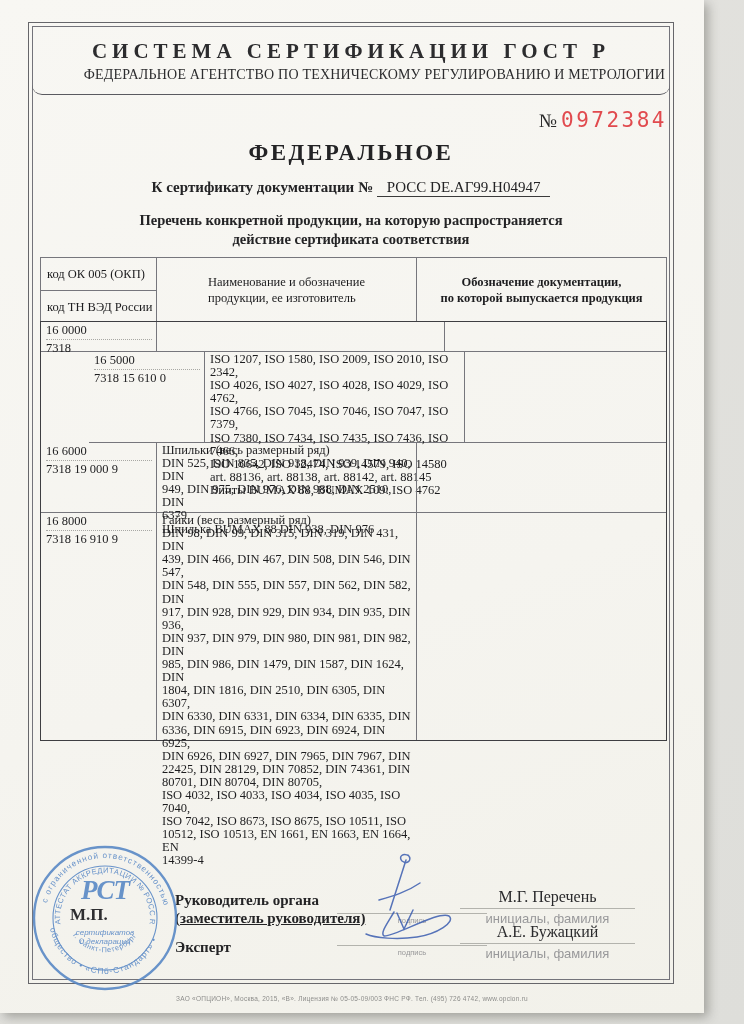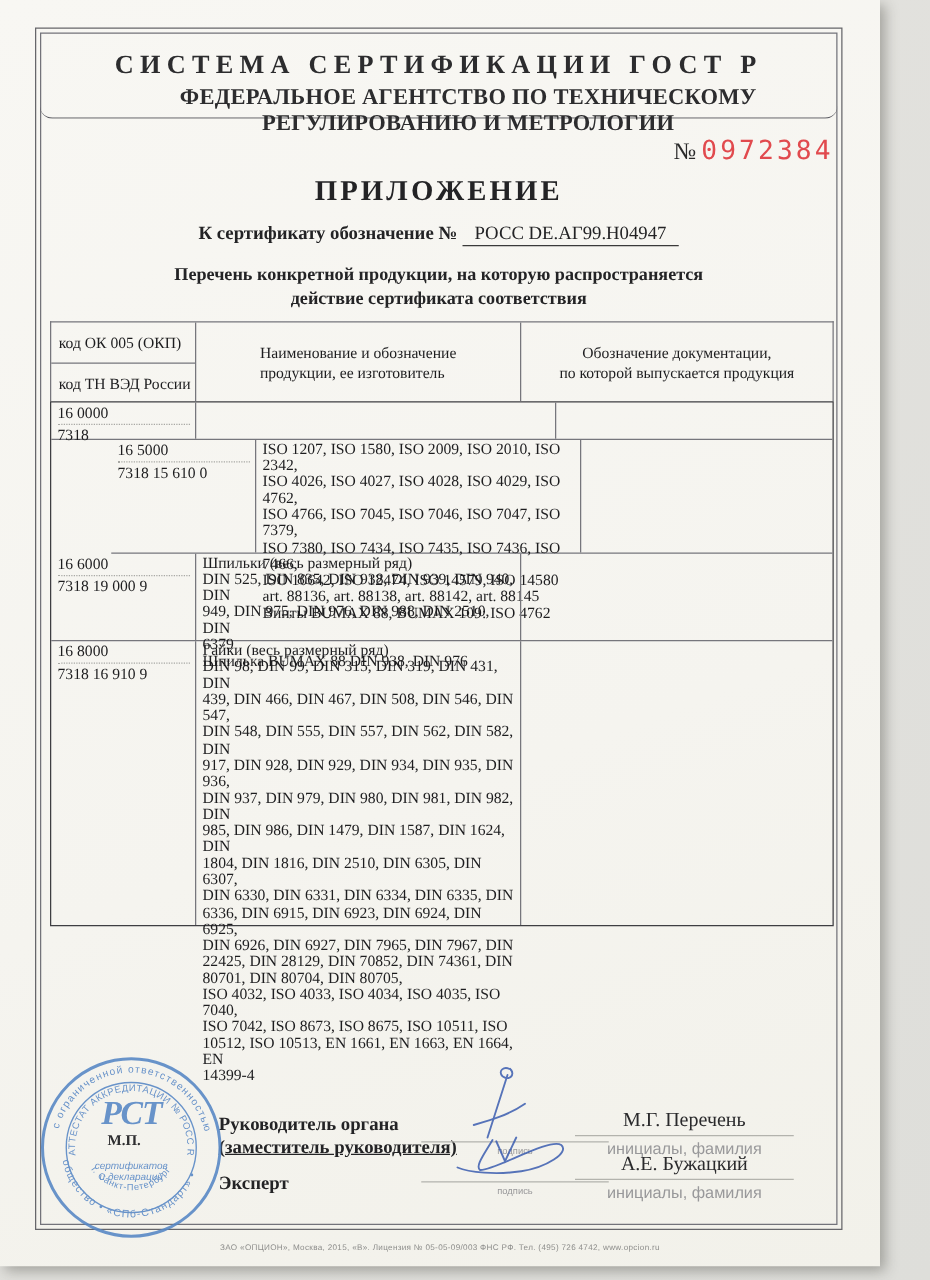--- a/index.html
+++ b/index.html
@@ -11,21 +11,21 @@
            background:linear-gradient(160deg,#f8f7f3 0%,#f5f4ef 60%,#f2f1ea 100%);
            box-shadow:4px 4px 10px rgba(70,70,62,.4); }
   
   .frame { position:absolute; left:28px; top:22px; width:646px; height:962px;
            border:1.6px solid #66666a; }
   .frame-inner { position:absolute; inset:3px; border:1px solid #73737a; }
   
   .letterhead { position:absolute; left:32px; top:26px; width:638px; height:69px;
                 border-bottom:1.6px solid #5a5a60; text-align:center;border-radius:10px; }
   .lh1 { margin-top:13px; font-size:21px; font-weight:bold; letter-spacing:5px; color:#2c2c2e; }
-  .lh2 { margin-top:3px; font-size:18px; font-weight:bold; letter-spacing:.2px; color:#2c2c2e;margin-left:47px; }
+  .lh2 { margin-top:3px; font-size:14px; font-weight:normal; letter-spacing:.2px; color:#2c2c2e;margin-left:47px; }
   
   .serial { position:absolute; left:495px; top:108px; width:172px; text-align:right; white-space:nowrap; }
   .serial-sign { font-size:19px; color:#2a2a2a; font-family:"Liberation Serif",serif; }
   .serial-num { font-family:"DejaVu Sans Mono",monospace; font-size:21px; letter-spacing:2.5px;
                 color:#e14a4e; font-weight:500; }
   
   .title { position:absolute; left:28px; top:140px; width:646px; text-align:center;
            font-size:23px; font-weight:bold; letter-spacing:2.5px; color:#232325; }
   .subtitle { position:absolute; left:28px; top:179px; width:646px; text-align:center;
               font-size:15px; color:#232325; }
@@ -35,21 +35,21 @@
           font-size:14.5px; font-weight:bold; line-height:18.5px; white-space:pre-line; color:#232325; }
   
   .tbl { position:absolute; left:40px; top:257px; width:627px; font-size:12.5px; color:#1d1d1f; }
   .thead { display:flex; height:64px; border:1px solid #76767c; border-bottom:none; }
   .th1 { width:116px; border-right:1px solid #76767c; display:flex; flex-direction:column; }
   .th1a { height:33px; border-bottom:1px solid #76767c; padding:9px 3px 0 6px; }
   .th1b { padding:9px 3px 0 6px; }
   .th2 { width:260px; border-right:1px solid #76767c; display:flex; align-items:center;
          justify-content:center; white-space:pre-line; line-height:16px; }
   .th3 { flex:1; display:flex; align-items:center; justify-content:center; text-align:center;
-         white-space:pre-line; line-height:16px; }
+         white-space:pre-line; line-height:16px;font-weight:bold; }
   .tbody { border:1.8px solid #3e3e42; }
   .trow { display:flex; border-bottom:1px solid #76767c; }
   .trow:last-child { border-bottom:none; }
   .c1 { width:116px; border-right:1px solid #76767c; padding:1px 4px 0 5px; }
   .c1 .code-top { display:block; border-bottom:1px dotted #a8a8a4; padding-bottom:1px; margin-bottom:1px; }
   .c2 { width:260px; border-right:1px solid #76767c; padding:1px 5px 0 5px;
         line-height:13.1px; white-space:pre-line; }
   .c3 { flex:1; }
   .h-r1 { height:30px;gap:28px; } .h-r2 { height:91px;margin-left:48px; } .h-r3 { height:70px; } .h-r4 { height:227px; }
   
@@ -61,21 +61,21 @@
   .sl1 { left:337px; top:913px; width:150px; }
   .sl2 { left:337px; top:945px; width:150px; }
   .sigcap { position:absolute; width:150px; left:337px; text-align:center; font-family:"Liberation Sans",sans-serif;
             font-size:7.5px; color:#98989a; }
   .sc1 { top:916px; } .sc2 { top:948px; }
   .nameblk { position:absolute; width:175px; text-align:center; }
   .nb1 { left:460px; top:888px; } .nb2 { left:460px; top:923px;text-align:center; }
   .nameblk .nm { font-size:16px; color:#2a2a2c; padding-bottom:2px; border-bottom:1px solid #b3b3ad; }
   .nameblk .cap { font-family:"Liberation Sans",sans-serif; font-size:13px; color:#98989a; margin-top:2px; }
   
-  .mp { position:absolute; left:86px; top:905px; font-size:12px; font-weight:bold; color:#2e2e30; }
+  .mp { position:absolute; left:70px; top:905px; font-size:17px; font-weight:bold; color:#2e2e30; }
   .stamp { position:absolute; left:30px; top:843px; opacity:.88; }
   .scribble { position:absolute; left:345px; top:850px; opacity:.85; }
   
   .footer { position:absolute; left:0; top:995px; width:704px; text-align:center;
             font-family:"Liberation Sans",sans-serif; font-size:6.5px; letter-spacing:.25px; color:#8d8d8b; }
 </style>
 </head>
 <body>
 
 <div class="stage">
@@ -87,24 +87,24 @@
     <div class="letterhead">
       <div class="lh1">СИСТЕМА СЕРТИФИКАЦИИ ГОСТ Р</div>
       <div class="lh2">ФЕДЕРАЛЬНОЕ АГЕНТСТВО ПО ТЕХНИЧЕСКОМУ РЕГУЛИРОВАНИЮ И МЕТРОЛОГИИ</div>
     </div>
 
     <div class="serial">
       <span class="serial-sign">№</span>
       <span class="serial-num">0972384</span>
     </div>
 
-    <div class="title">ПРИЛОЖЕНИЕ</div>
+    <div class="title">ФЕДЕРАЛЬНОЕ</div>
 
     <div class="subtitle">
-      <span class="lbl">К сертификату обозначение №</span>
+      <span class="lbl">К сертификату документации №</span>
       <span class="val">РОСС DE.АГ99.Н04947</span>
     </div>
 
     <div class="desc">Перечень конкретной продукции,  на которую распространяется
 действие сертификата соответствия</div>
 
     <div class="tbl">
       <div class="thead">
         <div class="th1">
           <div class="th1a">код ОК 005 (ОКП)</div>

